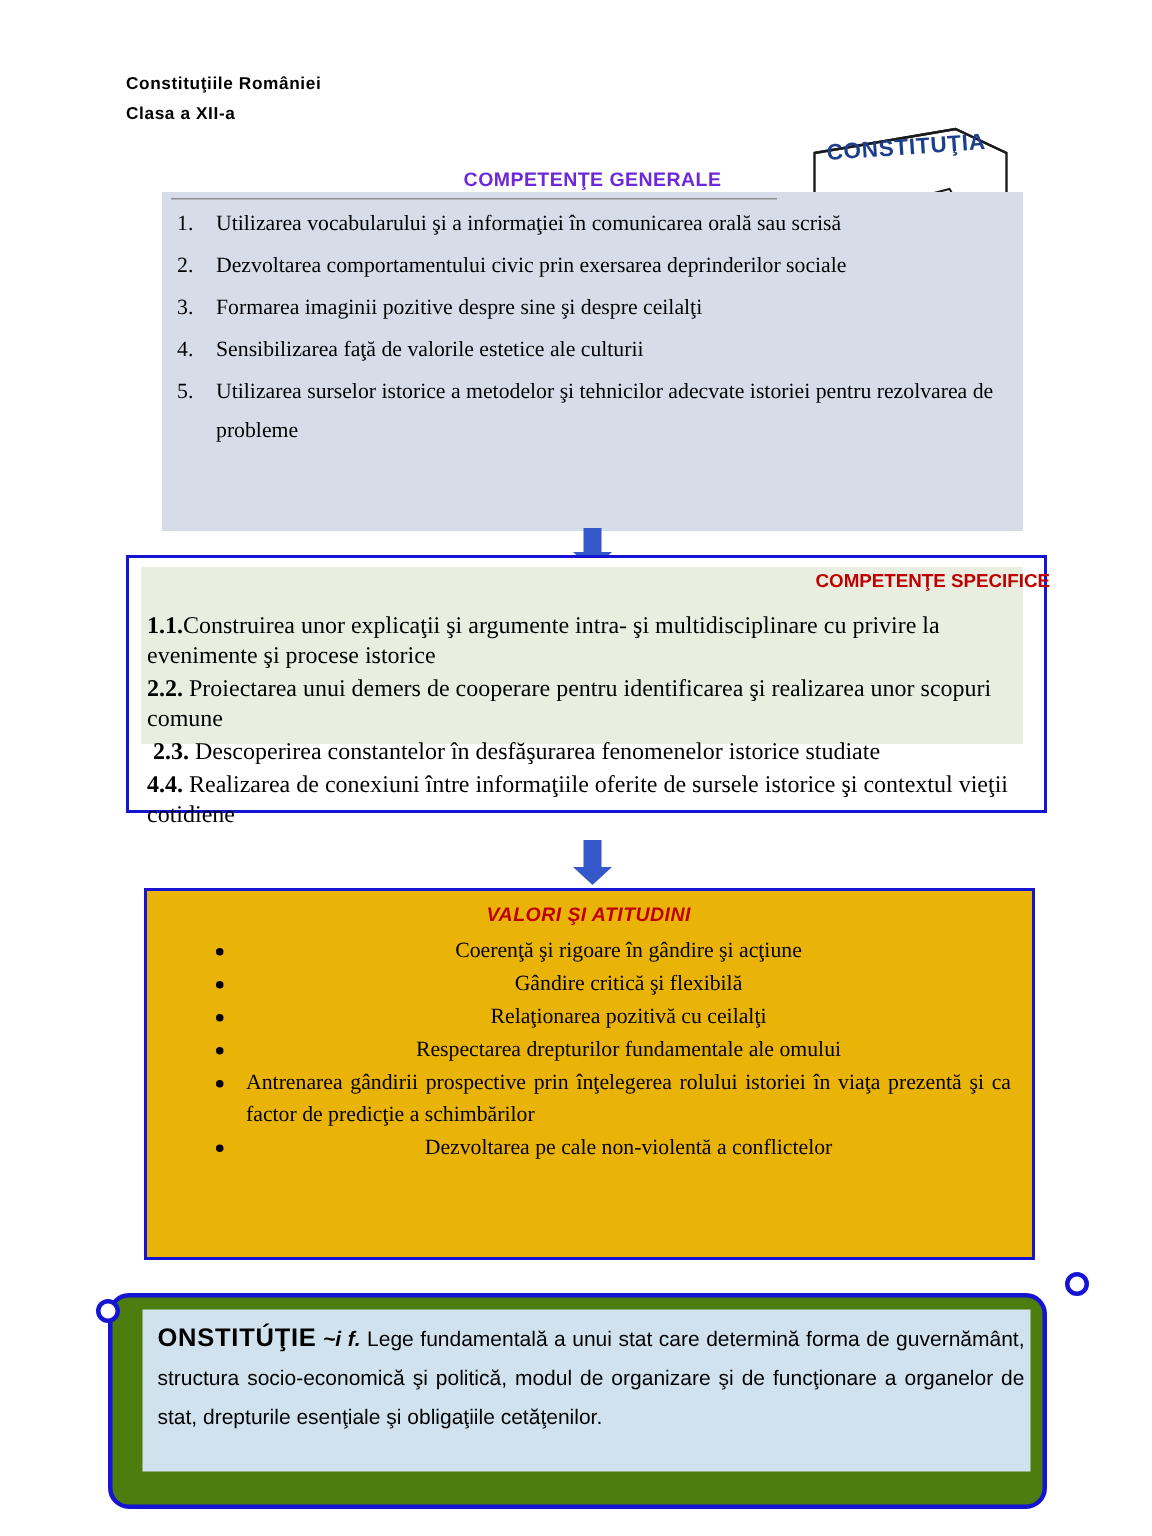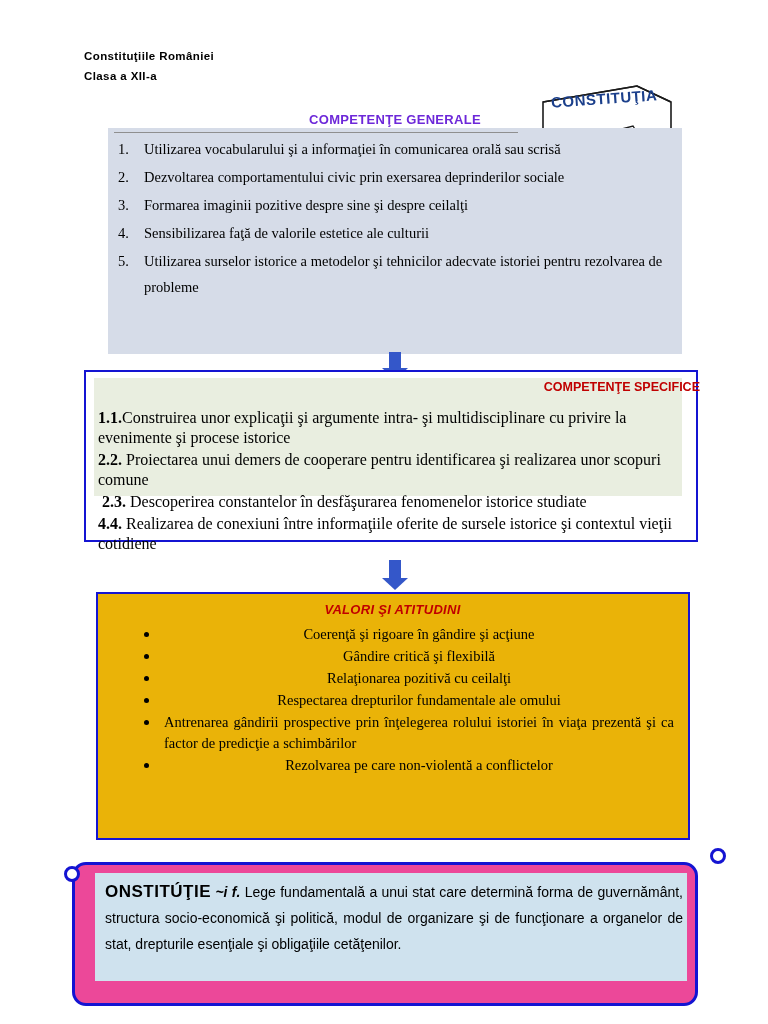--- a/index.html
+++ b/index.html
@@ -236,21 +236,21 @@
   
   .def-outer {
     position: absolute;
     left: 72px;
     top: 862px;
     width: 626px;
     height: 144px;
     border: 3px solid #1414d2;
     border-radius: 14px;
     box-sizing: border-box;
-    background: #ec4899;
+    background: #4d7c0f;
   }
   .def-inner {
     position: absolute;
     left: 20px;
     top: 8px;
     width: 592px;
     height: 108px;
     background: #cfe2ee;
   }
   .def-text {
@@ -371,21 +371,21 @@
   </div>
 
   <div class="va-outer">
     <div class="va-title">VALORI ŞI ATITUDINI</div>
     <ul class="va-list">
       <li>Coerenţă şi rigoare în gândire şi acţiune</li>
       <li>Gândire critică şi flexibilă</li>
       <li>Relaţionarea pozitivă cu ceilalţi</li>
       <li>Respectarea drepturilor fundamentale ale omului</li>
       <li class="justify">Antrenarea gândirii prospective prin înţelegerea rolului istoriei în viaţa prezentă şi ca factor de predicţie a schimbărilor</li>
-      <li>Rezolvarea pe care non-violentă a conflictelor</li>
+      <li>Dezvoltarea pe cale non-violentă a conflictelor</li>
     </ul>
   </div>
 
   <div class="def-outer">
     <div class="def-inner"></div>
     <div class="def-text">
       <span class="lead">ONSTITÚŢIE</span>
       <span class="ital">~i f.</span>
       <span>Lege fundamentală a unui stat care determină forma de guvernământ, structura socio-economică şi politică, modul de organizare şi de funcţionare a organelor de stat, drepturile esenţiale şi obligaţiile cetăţenilor.</span>
     </div>

